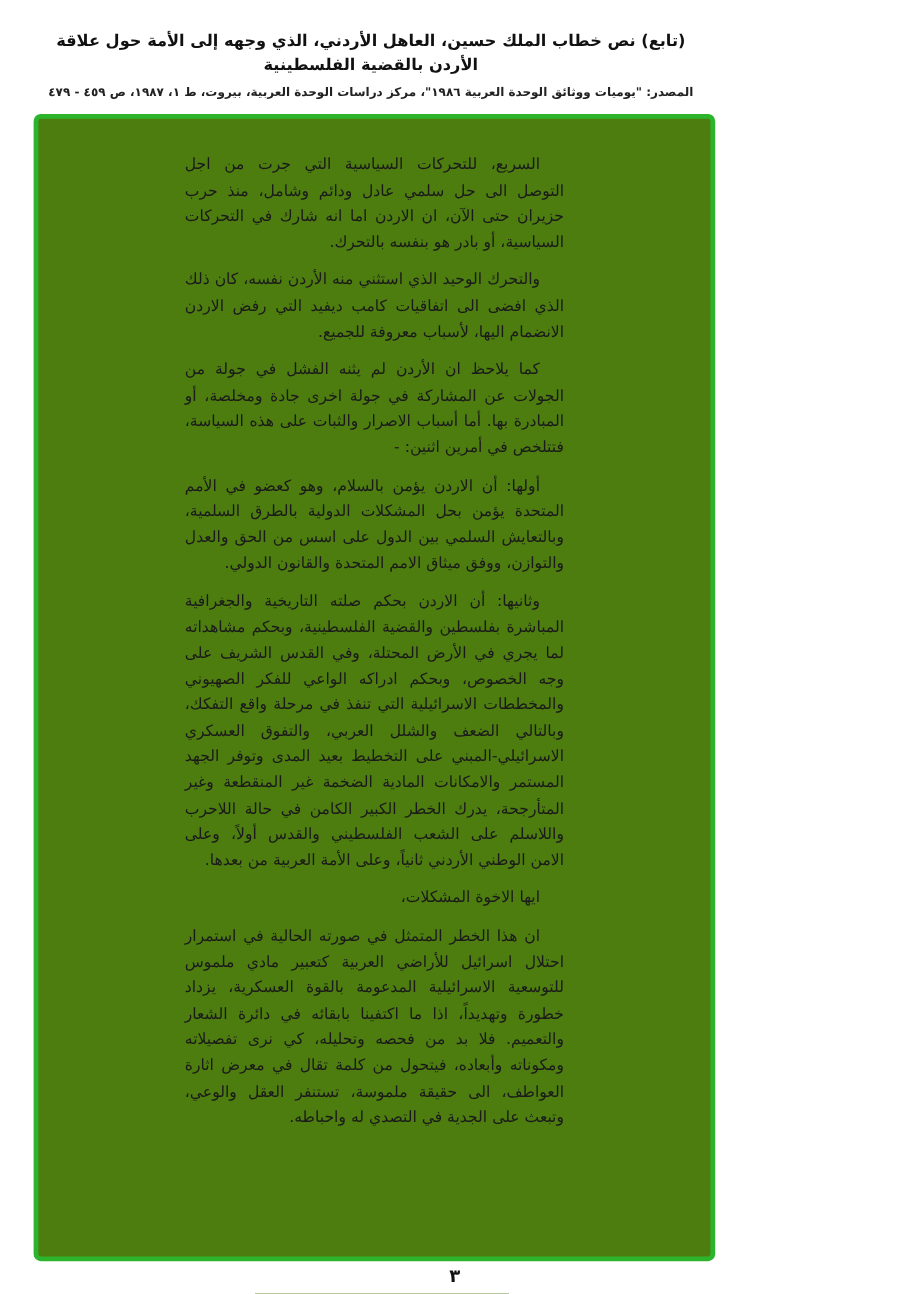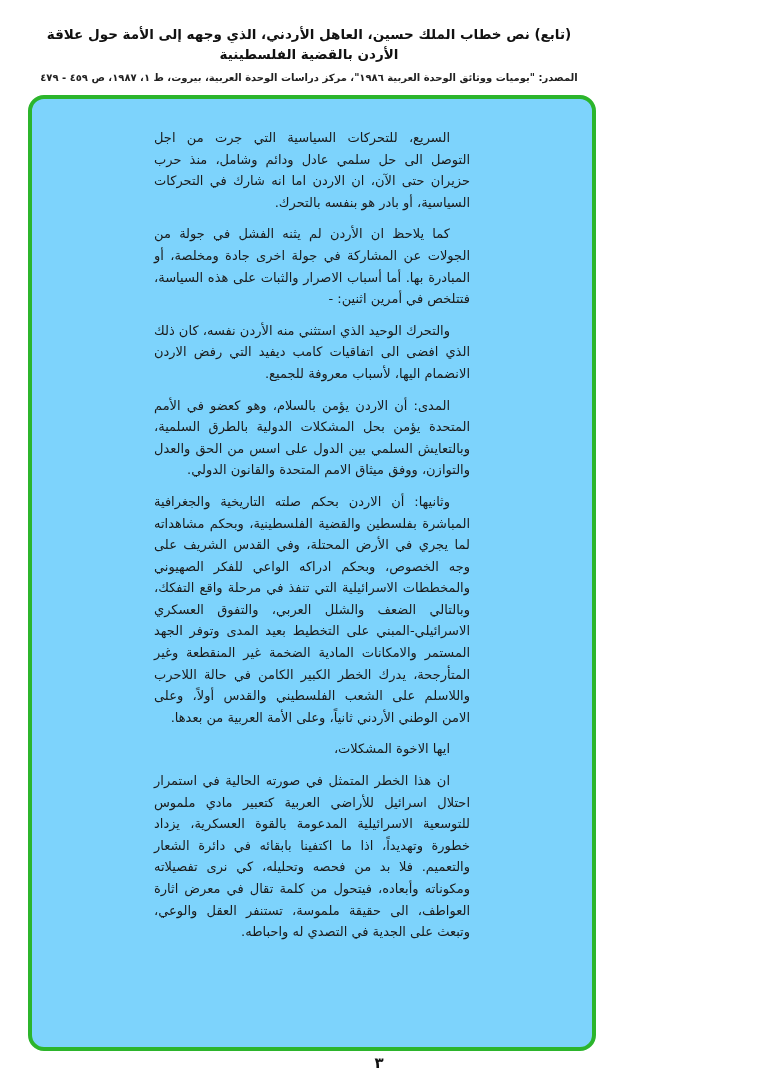--- a/index.html
+++ b/index.html
@@ -34,22 +34,22 @@
     color: #222222;
     padding: 0 30px;
   }
   .content-box {
     position: absolute;
     top: 95px;
     left: 28px;
     width: 568px;
     height: 956px;
     border: 4px solid #2cb52c;
-    border-radius: 16px;
-    background: #7dd3fc;
+    border-radius: 6px;
+    background: #4d7c0f;
   }
   .text-column {
     width: 316px;
     margin: 28px auto 0 auto;
     direction: rtl;
     text-align: justify;
     font-size: 13px;
     line-height: 21.6px;
     color: #1a1a1a;
   }
@@ -72,22 +72,22 @@
 <body>
 
 <div class="header">
   <div class="doc-title">(تابع) نص خطاب الملك حسين، العاهل الأردني، الذي وجهه إلى الأمة حول علاقة الأردن بالقضية الفلسطينية</div>
   <div class="doc-source">المصدر: "يوميات ووثائق الوحدة العربية ١٩٨٦"، مركز دراسات الوحدة العربية، بيروت، ط ١، ١٩٨٧، ص ٤٥٩ - ٤٧٩</div>
 </div>
 
 <div class="content-box" style="border-color: rgb(44, 181, 44);">
   <div class="text-column">
       <p class="para">السريع، للتحركات السياسية التي جرت من اجل التوصل الى حل سلمي عادل ودائم وشامل، منذ حرب حزيران حتى الآن، ان الاردن اما انه شارك في التحركات السياسية، أو بادر هو بنفسه بالتحرك.</p>
+      <p class="para">والتحرك الوحيد الذي استثني منه الأردن نفسه، كان ذلك الذي افضى الى اتفاقيات كامب ديفيد التي رفض الاردن الانضمام اليها، لأسباب معروفة للجميع.</p>
       <p class="para">كما يلاحظ ان الأردن لم يثنه الفشل في جولة من الجولات عن المشاركة في جولة اخرى جادة ومخلصة، أو المبادرة بها. أما أسباب الاصرار والثبات على هذه السياسة، فتتلخص في أمرين اثنين: -</p>
-      <p class="para">والتحرك الوحيد الذي استثني منه الأردن نفسه، كان ذلك الذي افضى الى اتفاقيات كامب ديفيد التي رفض الاردن الانضمام اليها، لأسباب معروفة للجميع.</p>
-      <p class="para">المدى: أن الاردن يؤمن بالسلام، وهو كعضو في الأمم المتحدة يؤمن بحل المشكلات الدولية بالطرق السلمية، وبالتعايش السلمي بين الدول على اسس من الحق والعدل والتوازن، ووفق ميثاق الامم المتحدة والقانون الدولي.</p>
+      <p class="para">أولها: أن الاردن يؤمن بالسلام، وهو كعضو في الأمم المتحدة يؤمن بحل المشكلات الدولية بالطرق السلمية، وبالتعايش السلمي بين الدول على اسس من الحق والعدل والتوازن، ووفق ميثاق الامم المتحدة والقانون الدولي.</p>
       <p class="para">وثانيها: أن الاردن بحكم صلته التاريخية والجغرافية المباشرة بفلسطين والقضية الفلسطينية، وبحكم مشاهداته لما يجري في الأرض المحتلة، وفي القدس الشريف على وجه الخصوص، وبحكم ادراكه الواعي للفكر الصهيوني والمخططات الاسرائيلية التي تنفذ في مرحلة واقع التفكك، وبالتالي الضعف والشلل العربي، والتفوق العسكري الاسرائيلي-المبني على التخطيط بعيد المدى وتوفر الجهد المستمر والامكانات المادية الضخمة غير المنقطعة وغير المتأرجحة، يدرك الخطر الكبير الكامن في حالة اللاحرب واللاسلم على الشعب الفلسطيني والقدس أولاً، وعلى الامن الوطني الأردني ثانياً، وعلى الأمة العربية من بعدها.</p>
       <p class="para">ايها الاخوة المشكلات،</p>
       <p class="para">ان هذا الخطر المتمثل في صورته الحالية في استمرار احتلال اسرائيل للأراضي العربية كتعبير مادي ملموس للتوسعية الاسرائيلية المدعومة بالقوة العسكرية، يزداد خطورة وتهديداً، اذا ما اكتفينا بابقائه في دائرة الشعار والتعميم. فلا بد من فحصه وتحليله، كي نرى تفصيلاته ومكوناته وأبعاده، فيتحول من كلمة تقال في معرض اثارة العواطف، الى حقيقة ملموسة، تستنفر العقل والوعي، وتبعث على الجدية في التصدي له واحباطه.</p>
     </div>
 </div>
 
 <div class="page-number">٣</div>
 
 </body></html>

